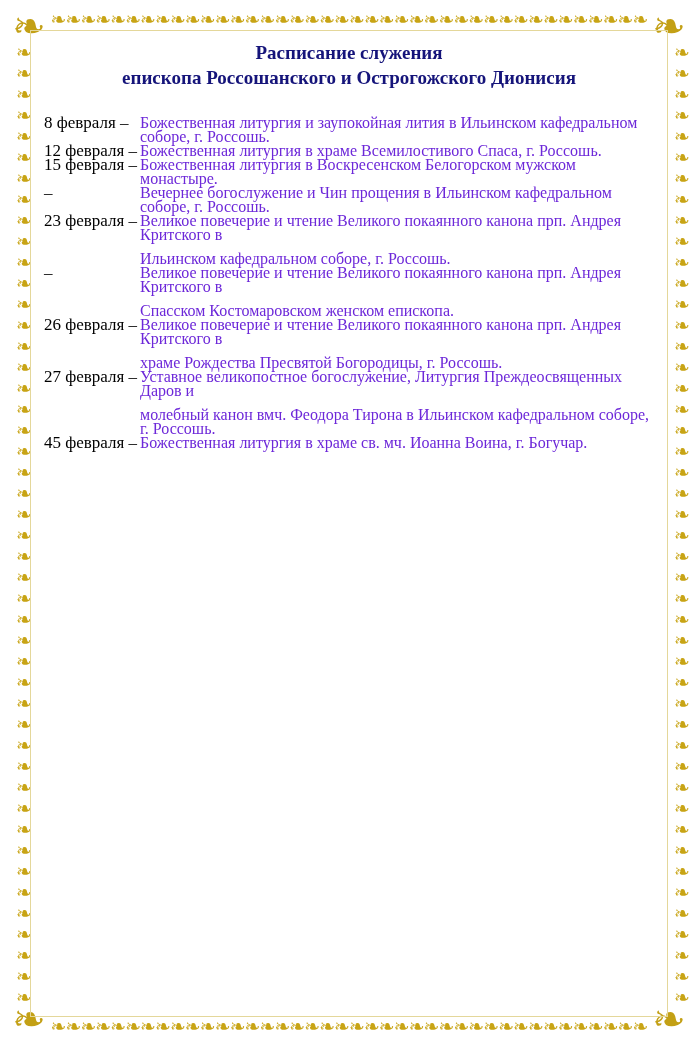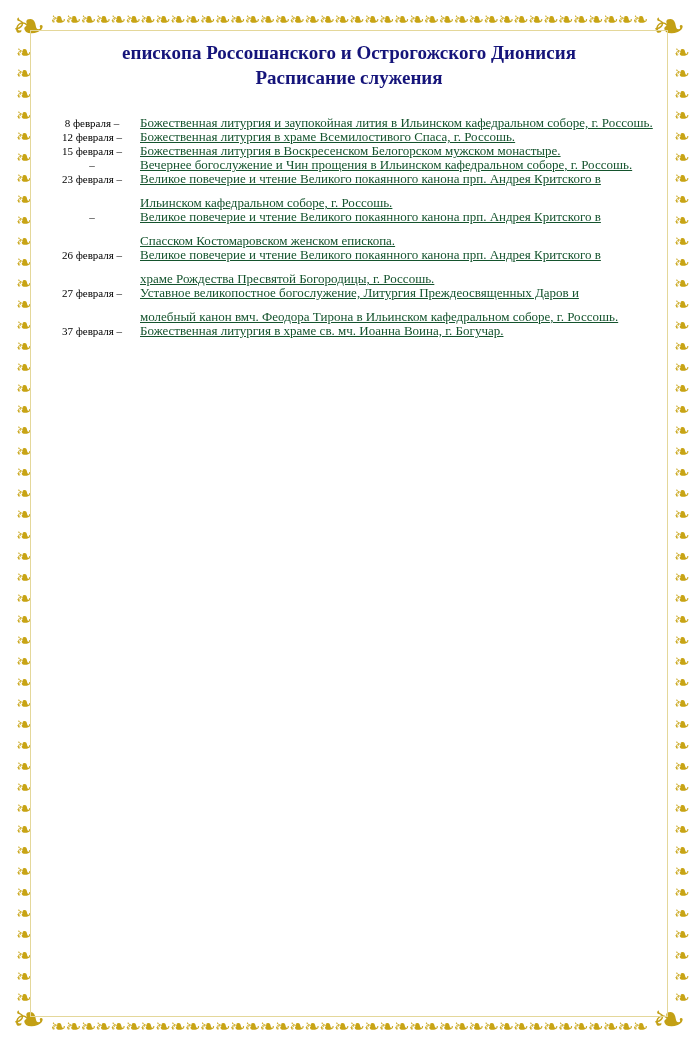--- a/index.html
+++ b/index.html
@@ -108,35 +108,34 @@
     border-collapse: collapse;
     width: 100%;
     table-layout: fixed;
   }
   table.schedule td {
     vertical-align: top;
     padding: 0;
   }
   td.date-cell {
     width: 96px;
-    font-size: 11px;
+    font-size: 17px;
     line-height: 14px;
-    text-align: center;
+    text-align: left;
     padding-top: 5px;
     padding-right: 6px;
     white-space: nowrap;
     color: #000;
   }
   td.desc-cell {
-    font-size: 13px;
+    font-size: 16px;
     line-height: 14px;
     padding-top: 5px;
     padding-left: 6px;
-    color: #14532d;
-    text-decoration: underline;
+    color: #6d28d9;
   }
   .desc-line {
     display: block;
     padding-bottom: 10px;
   }
   .desc-line:last-child { padding-bottom: 0; }
 </style>
 </head>
 <body>
 
@@ -152,22 +151,22 @@
     <div class="corner corner-tr">❧</div>
     <div class="corner corner-bl">❧</div>
     <div class="corner corner-br">❧</div>
 
     <div class="inner-rule"></div>
   </div>
 
   <div class="content">
 
     <div class="title-block">
+      <div class="title-line">Расписание служения</div>
       <div class="title-line">епископа Россошанского и Острогожского Дионисия</div>
-      <div class="title-line">Расписание служения</div>
     </div>
 
     <table class="schedule">
       <tbody>
           <tr>
             <td class="date-cell">8 февраля –</td>
             <td class="desc-cell">
               <span class="desc-line">Божественная литургия и заупокойная лития в Ильинском кафедральном соборе, г. Россошь.</span>
             </td>
           </tr>
@@ -211,21 +210,21 @@
             </td>
           </tr>
           <tr>
             <td class="date-cell">27 февраля –</td>
             <td class="desc-cell">
               <span class="desc-line">Уставное великопостное богослужение, Литургия Преждеосвященных Даров и</span>
               <span class="desc-line">молебный канон вмч. Феодора Тирона в Ильинском кафедральном соборе, г. Россошь.</span>
             </td>
           </tr>
           <tr>
-            <td class="date-cell">37 февраля –</td>
+            <td class="date-cell">45 февраля –</td>
             <td class="desc-cell">
               <span class="desc-line">Божественная литургия в храме св. мч. Иоанна Воина, г. Богучар.</span>
             </td>
           </tr>
         </tbody>
     </table>
 
   </div>
 </div>
 

